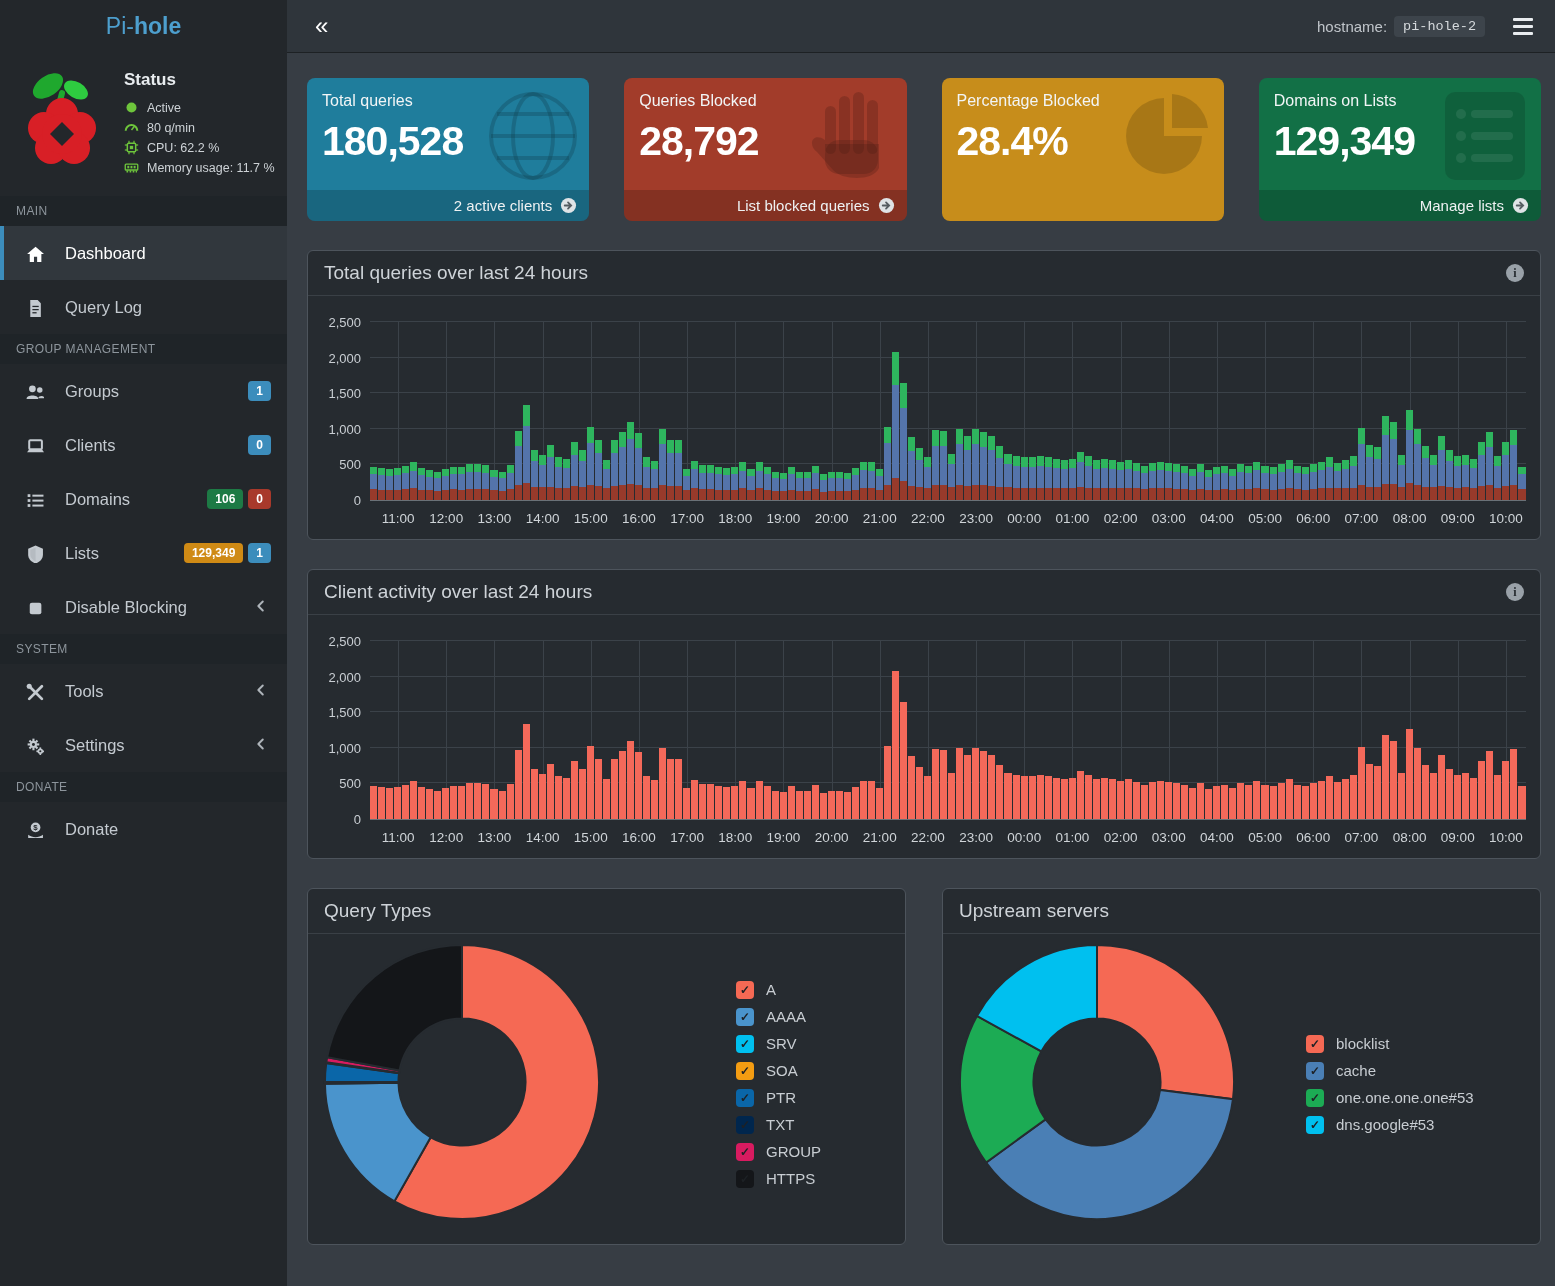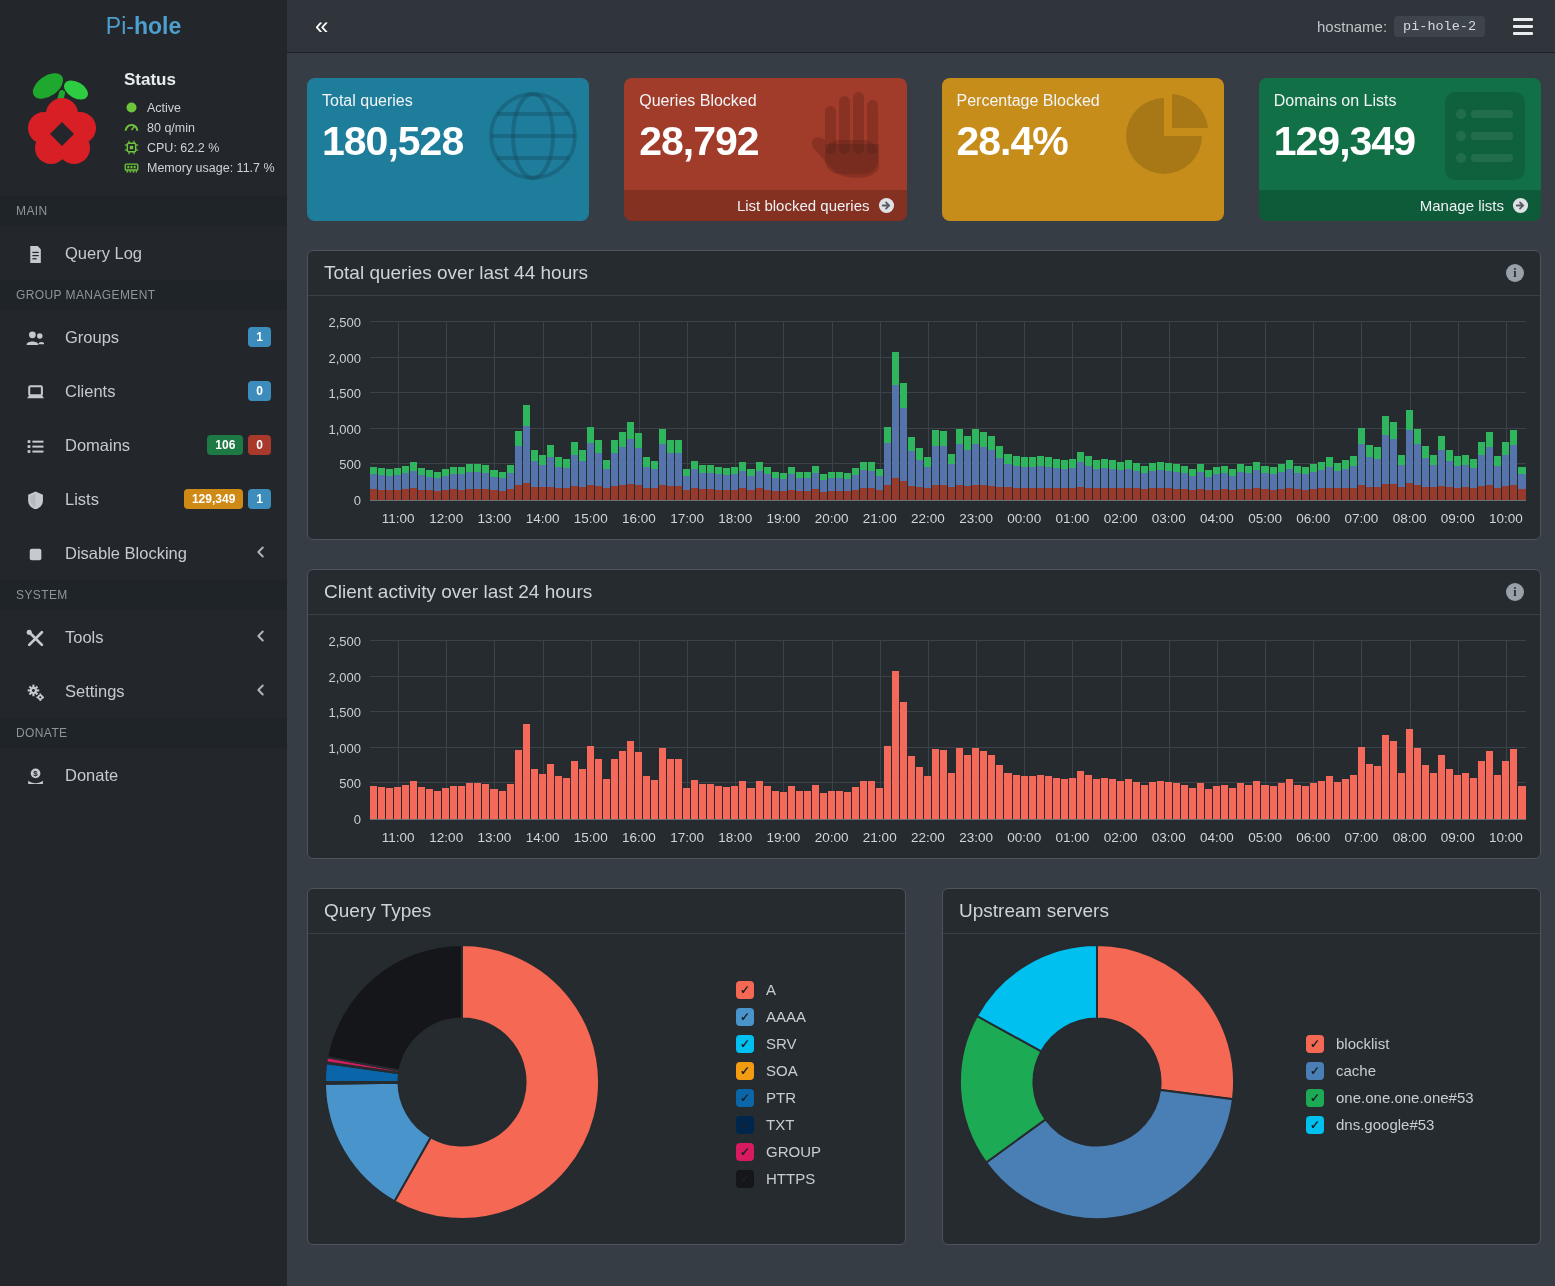--- a/index.html
+++ b/index.html
@@ -146,20 +146,28 @@
                   </g>
                 </svg>
               </span>
               <span>Memory usage: 11.7 %</span>
             </div>
           </div>
       </div>
     </div>
     <div class="menu" id="menu">
         <div class="menu-section-label">MAIN</div>
+        <div class="menu-item active">
+          <span class="mi-icon">
+            <svg width="19" height="19" viewBox="0 0 18 18">
+              <path d="M2 9.5 L10 2.5 L18 9.5 L15.5 9.5 L15.5 17 L11.5 17 L11.5 12 L8.5 12 L8.5 17 L4.5 17 L4.5 9.5 Z" fill="#ffffff"></path>
+            </svg>
+          </span>
+          <span>Dashboard</span>
+        </div>
         <div class="menu-item">
           <span class="mi-icon">
             <svg width="19" height="19" viewBox="0 0 18 18">
               <path d="M5 2 H12 L15 5 V18 H5 Z" fill="#c4cad0"></path>
               <g stroke="#23272b" stroke-width="1.2">
                 <line x1="7" y1="8" x2="13" y2="8"></line>
                 <line x1="7" y1="11" x2="13" y2="11"></line>
                 <line x1="7" y1="14" x2="11" y2="14"></line>
               </g>
             </svg>
@@ -323,20 +331,29 @@
                 <g fill="none" stroke="rgba(0,0,0,0.28)" stroke-width="4">
                   <circle cx="48" cy="48" r="42"></circle>
                   <ellipse cx="48" cy="48" rx="20" ry="42"></ellipse>
                   <line x1="6" y1="48" x2="90" y2="48"></line>
                   <line x1="12" y1="26" x2="84" y2="26"></line>
                   <line x1="12" y1="70" x2="84" y2="70"></line>
                 </g>
               </svg></div>
             <div class="card-title">Total queries</div>
             <div class="card-value">180,528</div>
+            <div class="card-footer">
+              <span>2 active clients</span>
+              <span style="display:flex">
+                <svg width="17" height="17" viewBox="0 0 18 18">
+                  <circle cx="9" cy="9" r="8" fill="#dfe3e6"></circle>
+                  <path d="M5 9 H11 M8.5 5.8 L11.8 9 L8.5 12.2" stroke="#555c61" stroke-width="1.9" fill="none" stroke-linecap="round"></path>
+                </svg>
+              </span>
+            </div>
           </div>
           <div class="card" style="background: rgb(162, 60, 42);">
             <div class="card-watermark"><svg width="96" height="96" viewBox="0 0 96 96">
                 <g fill="rgba(0,0,0,0.28)">
                   <rect x="22" y="18" width="11" height="48" rx="5.5"></rect>
                   <rect x="36" y="8" width="11" height="58" rx="5.5"></rect>
                   <rect x="50" y="4" width="11" height="62" rx="5.5"></rect>
                   <rect x="64" y="12" width="11" height="54" rx="5.5"></rect>
                   <path d="M22 52 C10 44 4 56 14 64 L30 82 C38 92 70 94 76 80 L76 56 L22 56 Z"></path>
                   <rect x="22" y="52" width="53" height="34" rx="14"></rect>
@@ -387,21 +404,21 @@
                   <circle cx="9" cy="9" r="8" fill="#dfe3e6"></circle>
                   <path d="M5 9 H11 M8.5 5.8 L11.8 9 L8.5 12.2" stroke="#555c61" stroke-width="1.9" fill="none" stroke-linecap="round"></path>
                 </svg>
               </span>
             </div>
           </div>
         </div>
 
       <div class="panel">
         <div class="panel-header">
-          <span class="panel-title">Total queries over last 44 hours</span>
+          <span class="panel-title">Total queries over last 24 hours</span>
           <span class="info-icon">i</span>
         </div>
         <div class="chart-wrap" id="chart0">
             <div class="plot">
               <div class="hgrid zero" style="top: 178px;"></div>
               <span class="ylab" style="top: 178px;">0</span>
               <div class="hgrid" style="top: 141.4px;"></div>
               <span class="ylab" style="top: 142.4px;">500</span>
               <div class="hgrid" style="top: 105.8px;"></div>
               <span class="ylab" style="top: 106.8px;">1,000</span>

